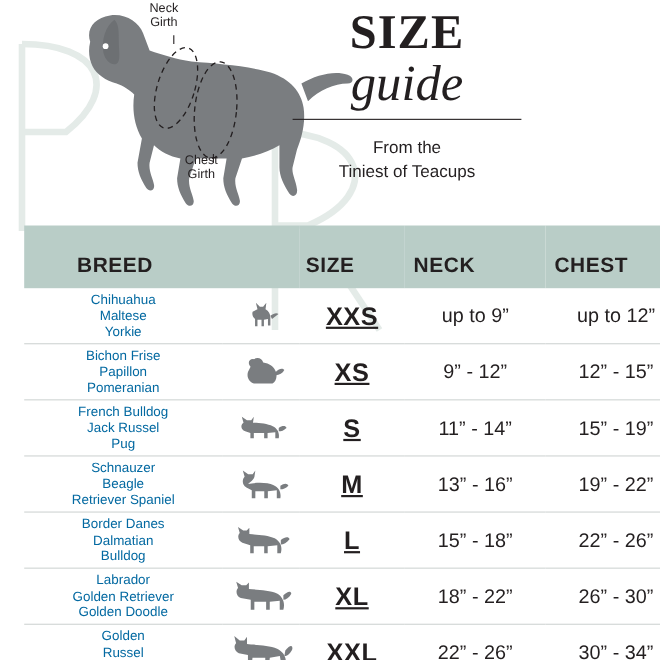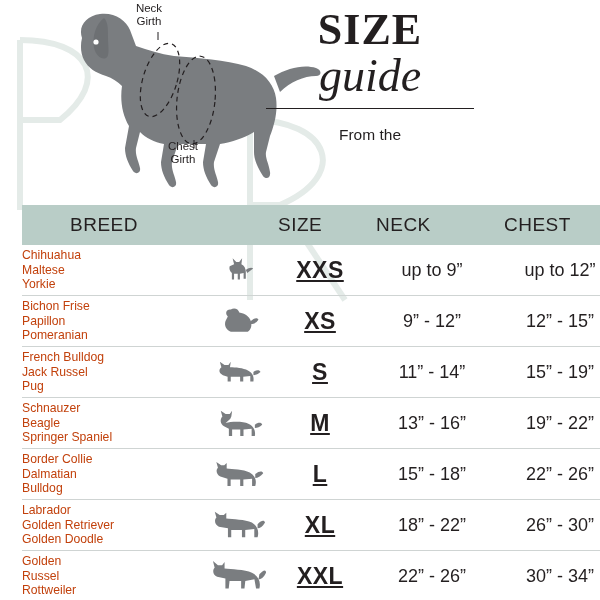--- a/index.html
+++ b/index.html
@@ -105,24 +105,24 @@
     width: 556px;
   }
   table.size-table {
     border-collapse: collapse;
     width: 556px;
     table-layout: fixed;
   }
   table.size-table thead th {
     background: #b9cdc7;
     font-size: 19px;
-    font-weight: normal;
+    font-weight: bold;
     letter-spacing: 0.5px;
     color: #231f20;
-    padding: 9px 0 9px 0;
+    padding: 26px 0 9px 0;
     text-align: left;
     border: none;
   }
   .th-breed { padding-left: 48px !important; }
   .th-size  { padding-left: 6px !important; }
   .th-neck  { padding-left: 8px !important; }
   .th-chest { padding-left: 8px !important; }
 
   table.size-table td {
     border-bottom: 1px solid #cfd4d3;
@@ -134,22 +134,23 @@
 
   .col-breed { width: 180px; }
   .col-icon  { width: 70px; }
   .col-size  { width: 96px; }
   .col-neck  { width: 128px; }
   .col-chest { width: 128px; }
 
   .breed-cell {
     font-size: 12.2px;
     line-height: 1.22;
+    text-align: center;
     padding: 0 6px 0 4px;
-    color: #c2410c;
+    color: #0369a1;
   }
   .icon-cell {
     text-align: center;
     padding: 0;
   }
   .icon-cell svg { display: inline-block; vertical-align: middle; }
 
   .size-cell {
     font-size: 23px;
     font-weight: bold;
@@ -252,20 +253,21 @@
       <div>Chest</div>
       <div>Girth</div>
     </div>
 
     <div class="title-block">
       <div class="title-size">SIZE</div>
       <div class="title-guide">guide</div>
       <div class="title-rule"></div>
       <div class="subtitle">
         <div>From the</div>
+        <div>Tiniest of Teacups</div>
       </div>
     </div>
   </div>
 
   <div class="table-wrap">
     <table class="size-table">
       <colgroup>
         <col class="col-breed">
         <col class="col-icon">
         <col class="col-size">
@@ -336,38 +338,38 @@
           </td>
           <td class="size-cell">S</td>
           <td class="meas-cell">11” - 14”</td>
           <td class="meas-cell chest-cell">15” - 19”</td>
         </tr>
 
         <tr>
           <td class="breed-cell">
             <div>Schnauzer</div>
             <div>Beagle</div>
-            <div>Springer Spaniel</div>
+            <div>Retriever Spaniel</div>
           </td>
           <td class="icon-cell">
             <svg width="52" height="34" viewBox="0 0 64 40">
               <g fill="#7a7d80">
                 <path d="M14,12 L12,5 L18,9 L23,9 L26,5 L25,12 C24,16 20,18 18,20 C26,18 40,18 46,21 C53,24 55,30 54,36 L50,36 L50,27 L40,28 L40,36 L36,36 L36,28 L26,28 L26,36 L22,36 L22,27 L16,24 C11,21 11,15 14,12 Z"></path>
                 <path d="M54,22 C58,19 62,19 63,22 C60,25 57,26 54,26 Z"></path>
               </g>
             </svg>
           </td>
           <td class="size-cell">M</td>
           <td class="meas-cell">13” - 16”</td>
           <td class="meas-cell chest-cell">19” - 22”</td>
         </tr>
 
         <tr>
           <td class="breed-cell">
-            <div>Border Collie</div>
+            <div>Border Danes</div>
             <div>Dalmatian</div>
             <div>Bulldog</div>
           </td>
           <td class="icon-cell">
             <svg width="54" height="34" viewBox="0 0 68 40">
               <g fill="#7a7d80">
                 <path d="M10,12 L8,5 L14,9 L18,9 L21,6 L21,13 C28,14 42,14 50,18 C57,22 59,28 57,35 L53,35 L53,26 L42,27 L42,35 L38,35 L38,27 L26,27 L26,35 L22,35 L22,26 L13,23 C8,21 7,15 10,12 Z"></path>
                 <path d="M57,20 C62,16 66,16 67,19 C64,23 60,25 57,25 Z"></path>
               </g>
             </svg>

